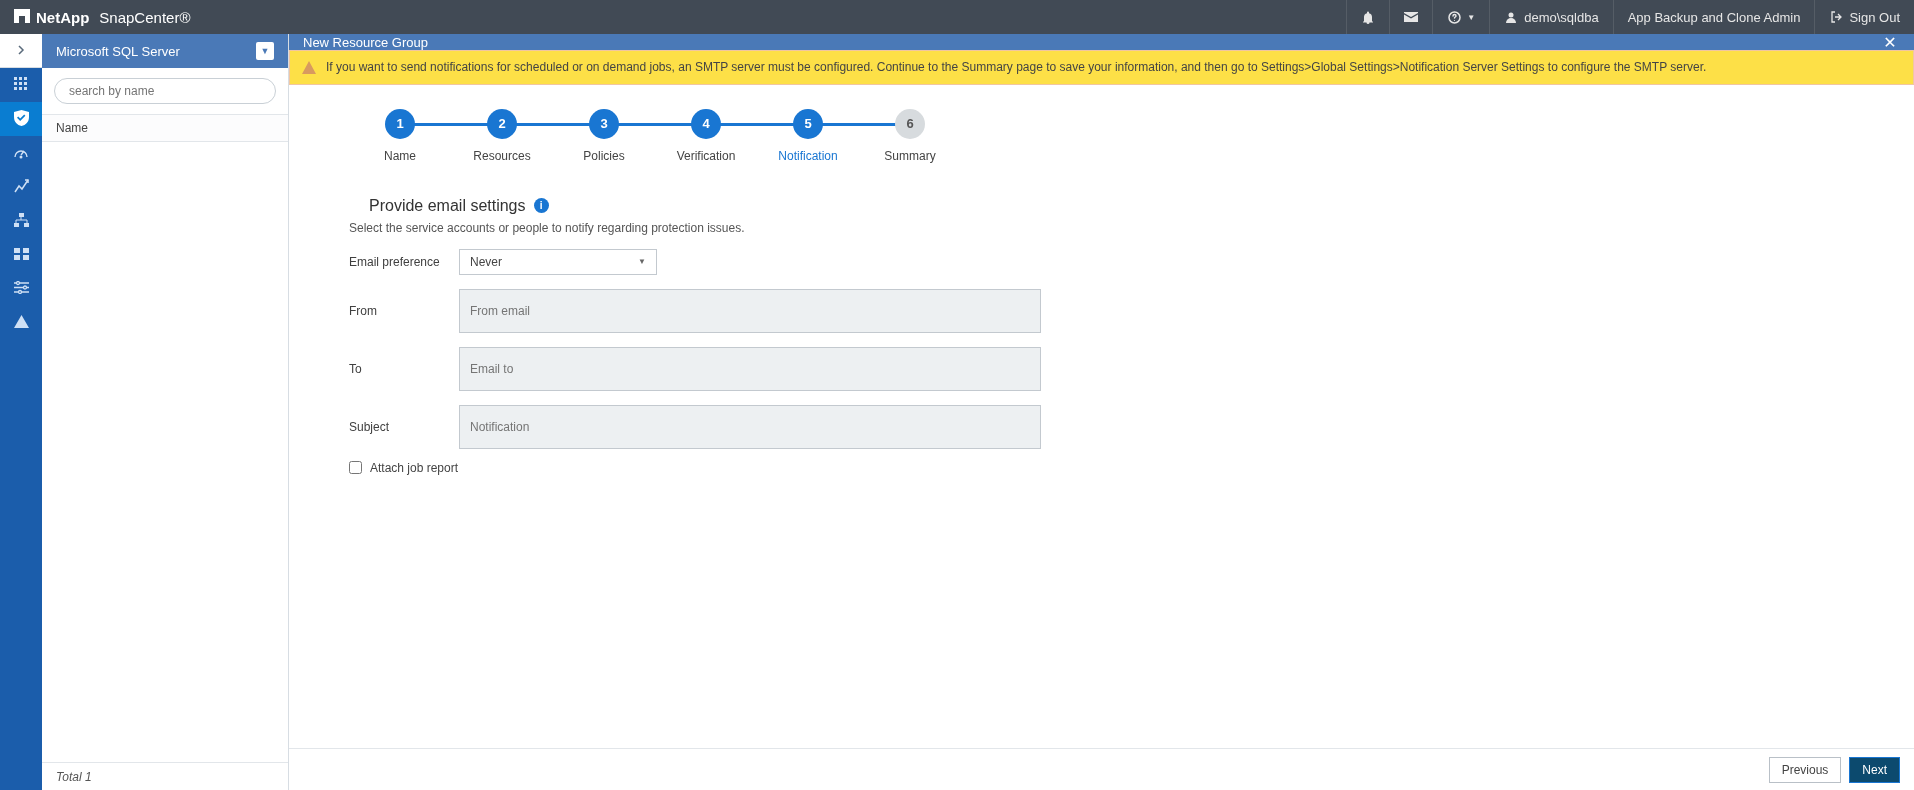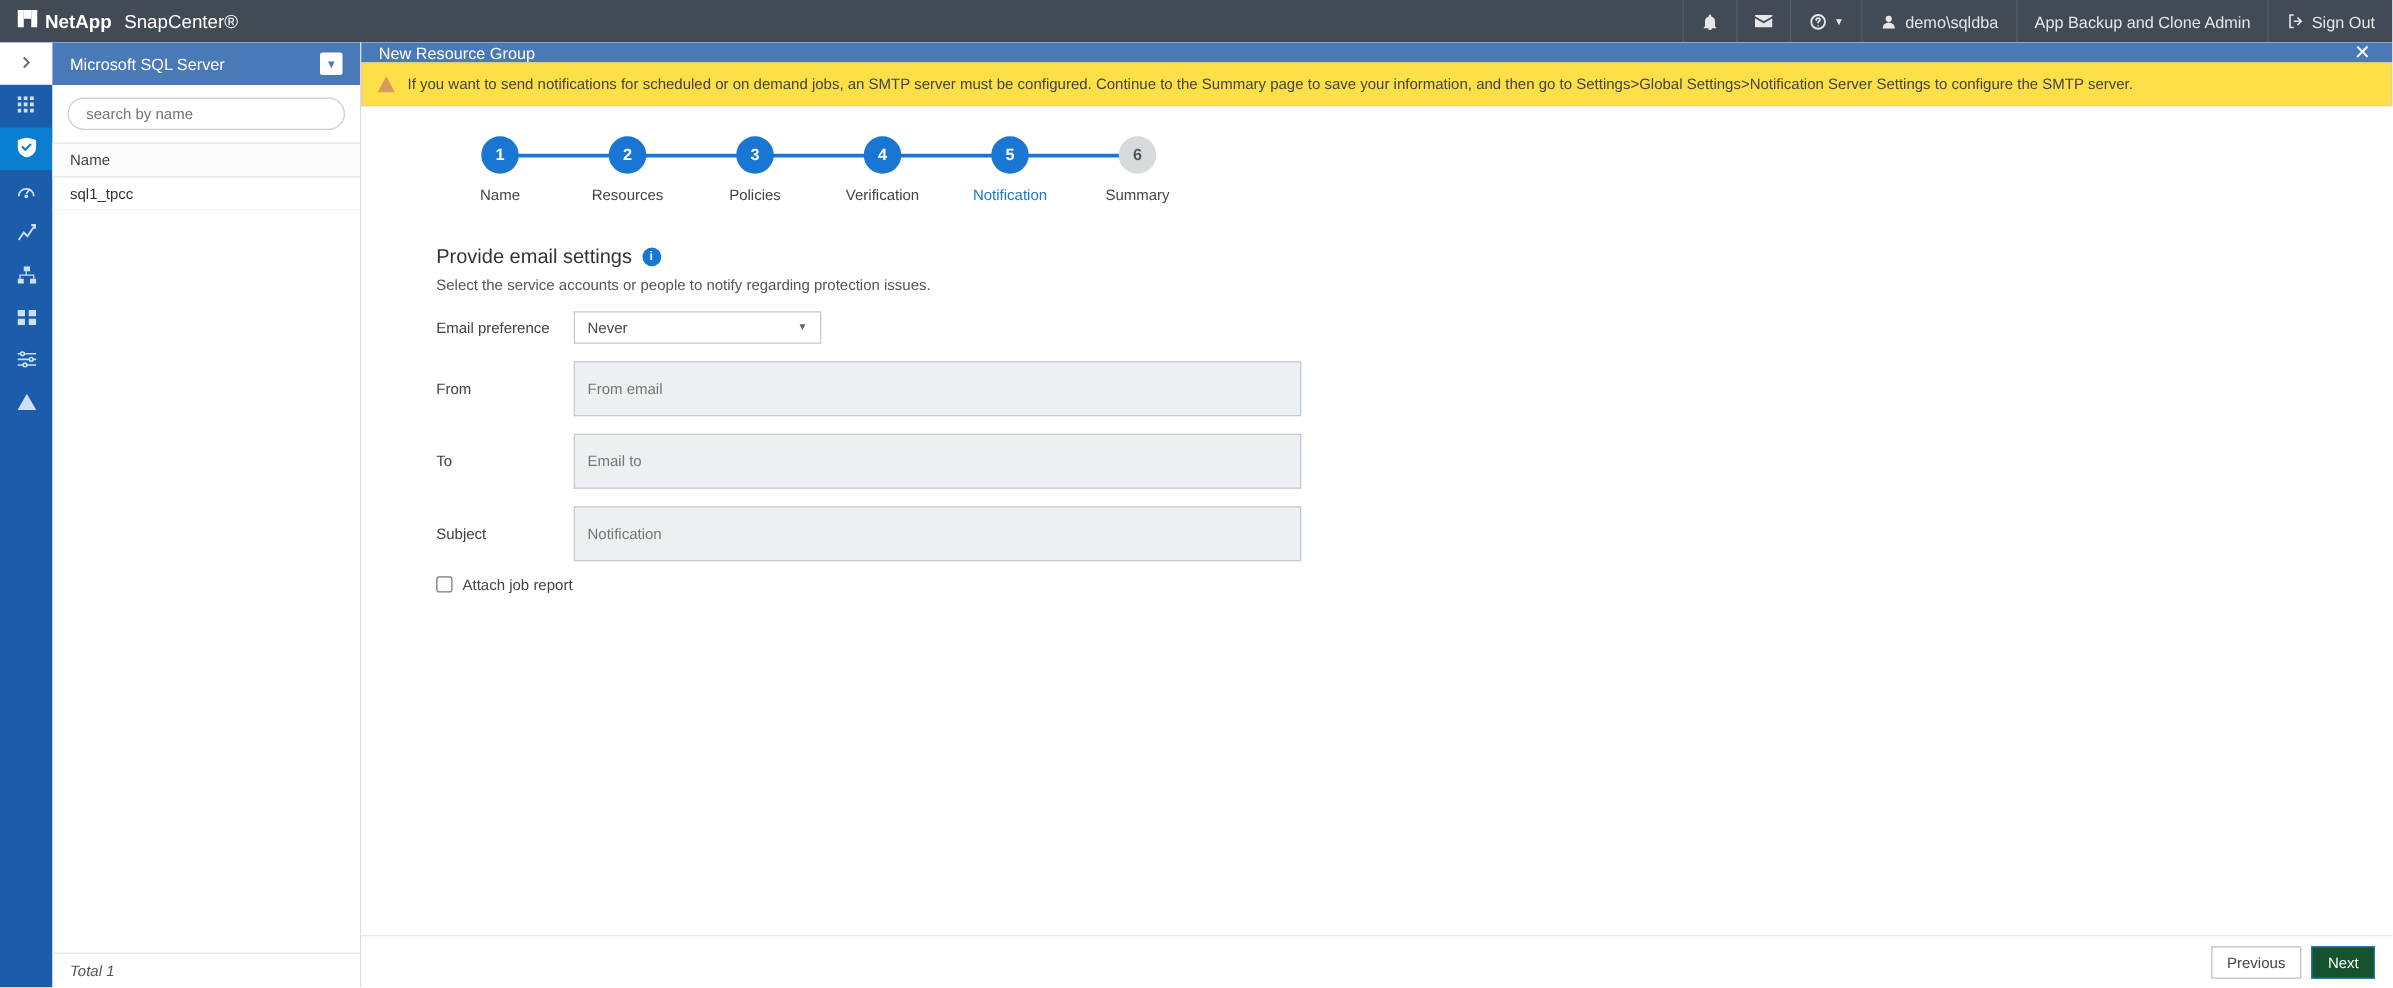--- a/index.html
+++ b/index.html
@@ -43,34 +43,34 @@
 .steps { display:flex; align-items:flex-start; gap:0; }
 .step { width:102px; display:flex; flex-direction:column; align-items:center; position:relative; }
 .step .dot { width:30px; height:30px; border-radius:50%; background:#1976d2; color:#fff; font-weight:600; display:flex; align-items:center; justify-content:center; font-size:13px; z-index:2; }
 .step.future .dot { background:#d7dbde; color:#555; }
 .step .lbl { margin-top:10px; font-size:12px; color:#444; }
 .step.active .lbl { color:#1976d2; }
 .step .bar { position:absolute; top:14px; left:50%; width:102px; height:3px; background:#1976d2; z-index:1; }
 
 
 .form-block { margin-top:34px; }
-.form-title { font-size:16px; color:#333; display:flex; align-items:center; gap:8px; }
+.form-title { font-size:16px; color:#333; display:flex; align-items:center; gap:8px;margin-left:20px; }
 .info-ic { width:15px; height:15px; border-radius:50%; background:#1976d2; color:#fff; font-size:10px; font-weight:700; display:inline-flex; align-items:center; justify-content:center; }
 .form-sub { font-size:12px; color:#555; margin-top:6px; }
 .form-row { display:flex; align-items:center; margin-top:14px; }
 .form-row label { width:110px; font-size:12px; color:#404040; }
 .select { width:198px; height:26px; border:1px solid #c3c9cf; background:#fff; padding:0 10px; font-size:12px; color:#444; display:flex; align-items:center; justify-content:space-between; cursor:pointer; }
 .txt { width:582px; height:44px; border:1px solid #c3c9cf; background:#edf0f2; padding:0 10px; font-size:12px; color:#888; }
 .chk-row { display:flex; align-items:center; margin-top:12px; gap:8px; font-size:12px; color:#444; }
 .chk-row input { width:13px; height:13px; }
 
 
 .main-footer { margin-top:auto; height:42px; border-top:1px solid #e2e6ea; display:flex; align-items:center; justify-content:flex-end; padding:0 14px; gap:8px; }
 .btn { height:26px; padding:0 12px; font-size:12px; border:1px solid #b9c0c7; background:#fff; color:#444; cursor:pointer; }
-.btn.primary { background:#14532d; border-color:#1976d2; color:#fff; }
+.btn.primary { background:#0c4a6e; border-color:#1976d2; color:#fff; }
 </style>
 </head>
 <body>
 
 <div class="topbar">
   <div class="brand">
     <span class="ic">
       <svg width="16" height="14" viewBox="0 0 16 14">
           <rect x="0" y="0" width="5" height="14" fill="#fff"></rect>
           <rect x="11" y="0" width="5" height="14" fill="#fff"></rect>
@@ -201,21 +201,20 @@
     <div class="side-title">
       <span>Microsoft SQL Server</span>
       <span class="drop">
           <span>▼</span>
         </span>
     </div>
     <div class="search-wrap">
       <input type="text" placeholder="search by name" style="">
     </div>
     <div class="list-head">Name</div>
-    <div class="list-row">sql1_tpcc</div>
     <div class="side-footer">Total 1</div>
   </div>
 
   <div class="main">
     <div class="main-titlebar">
       <span>New Resource Group</span>
       <span class="close">
           <span>✕</span>
         </span>
     </div>

